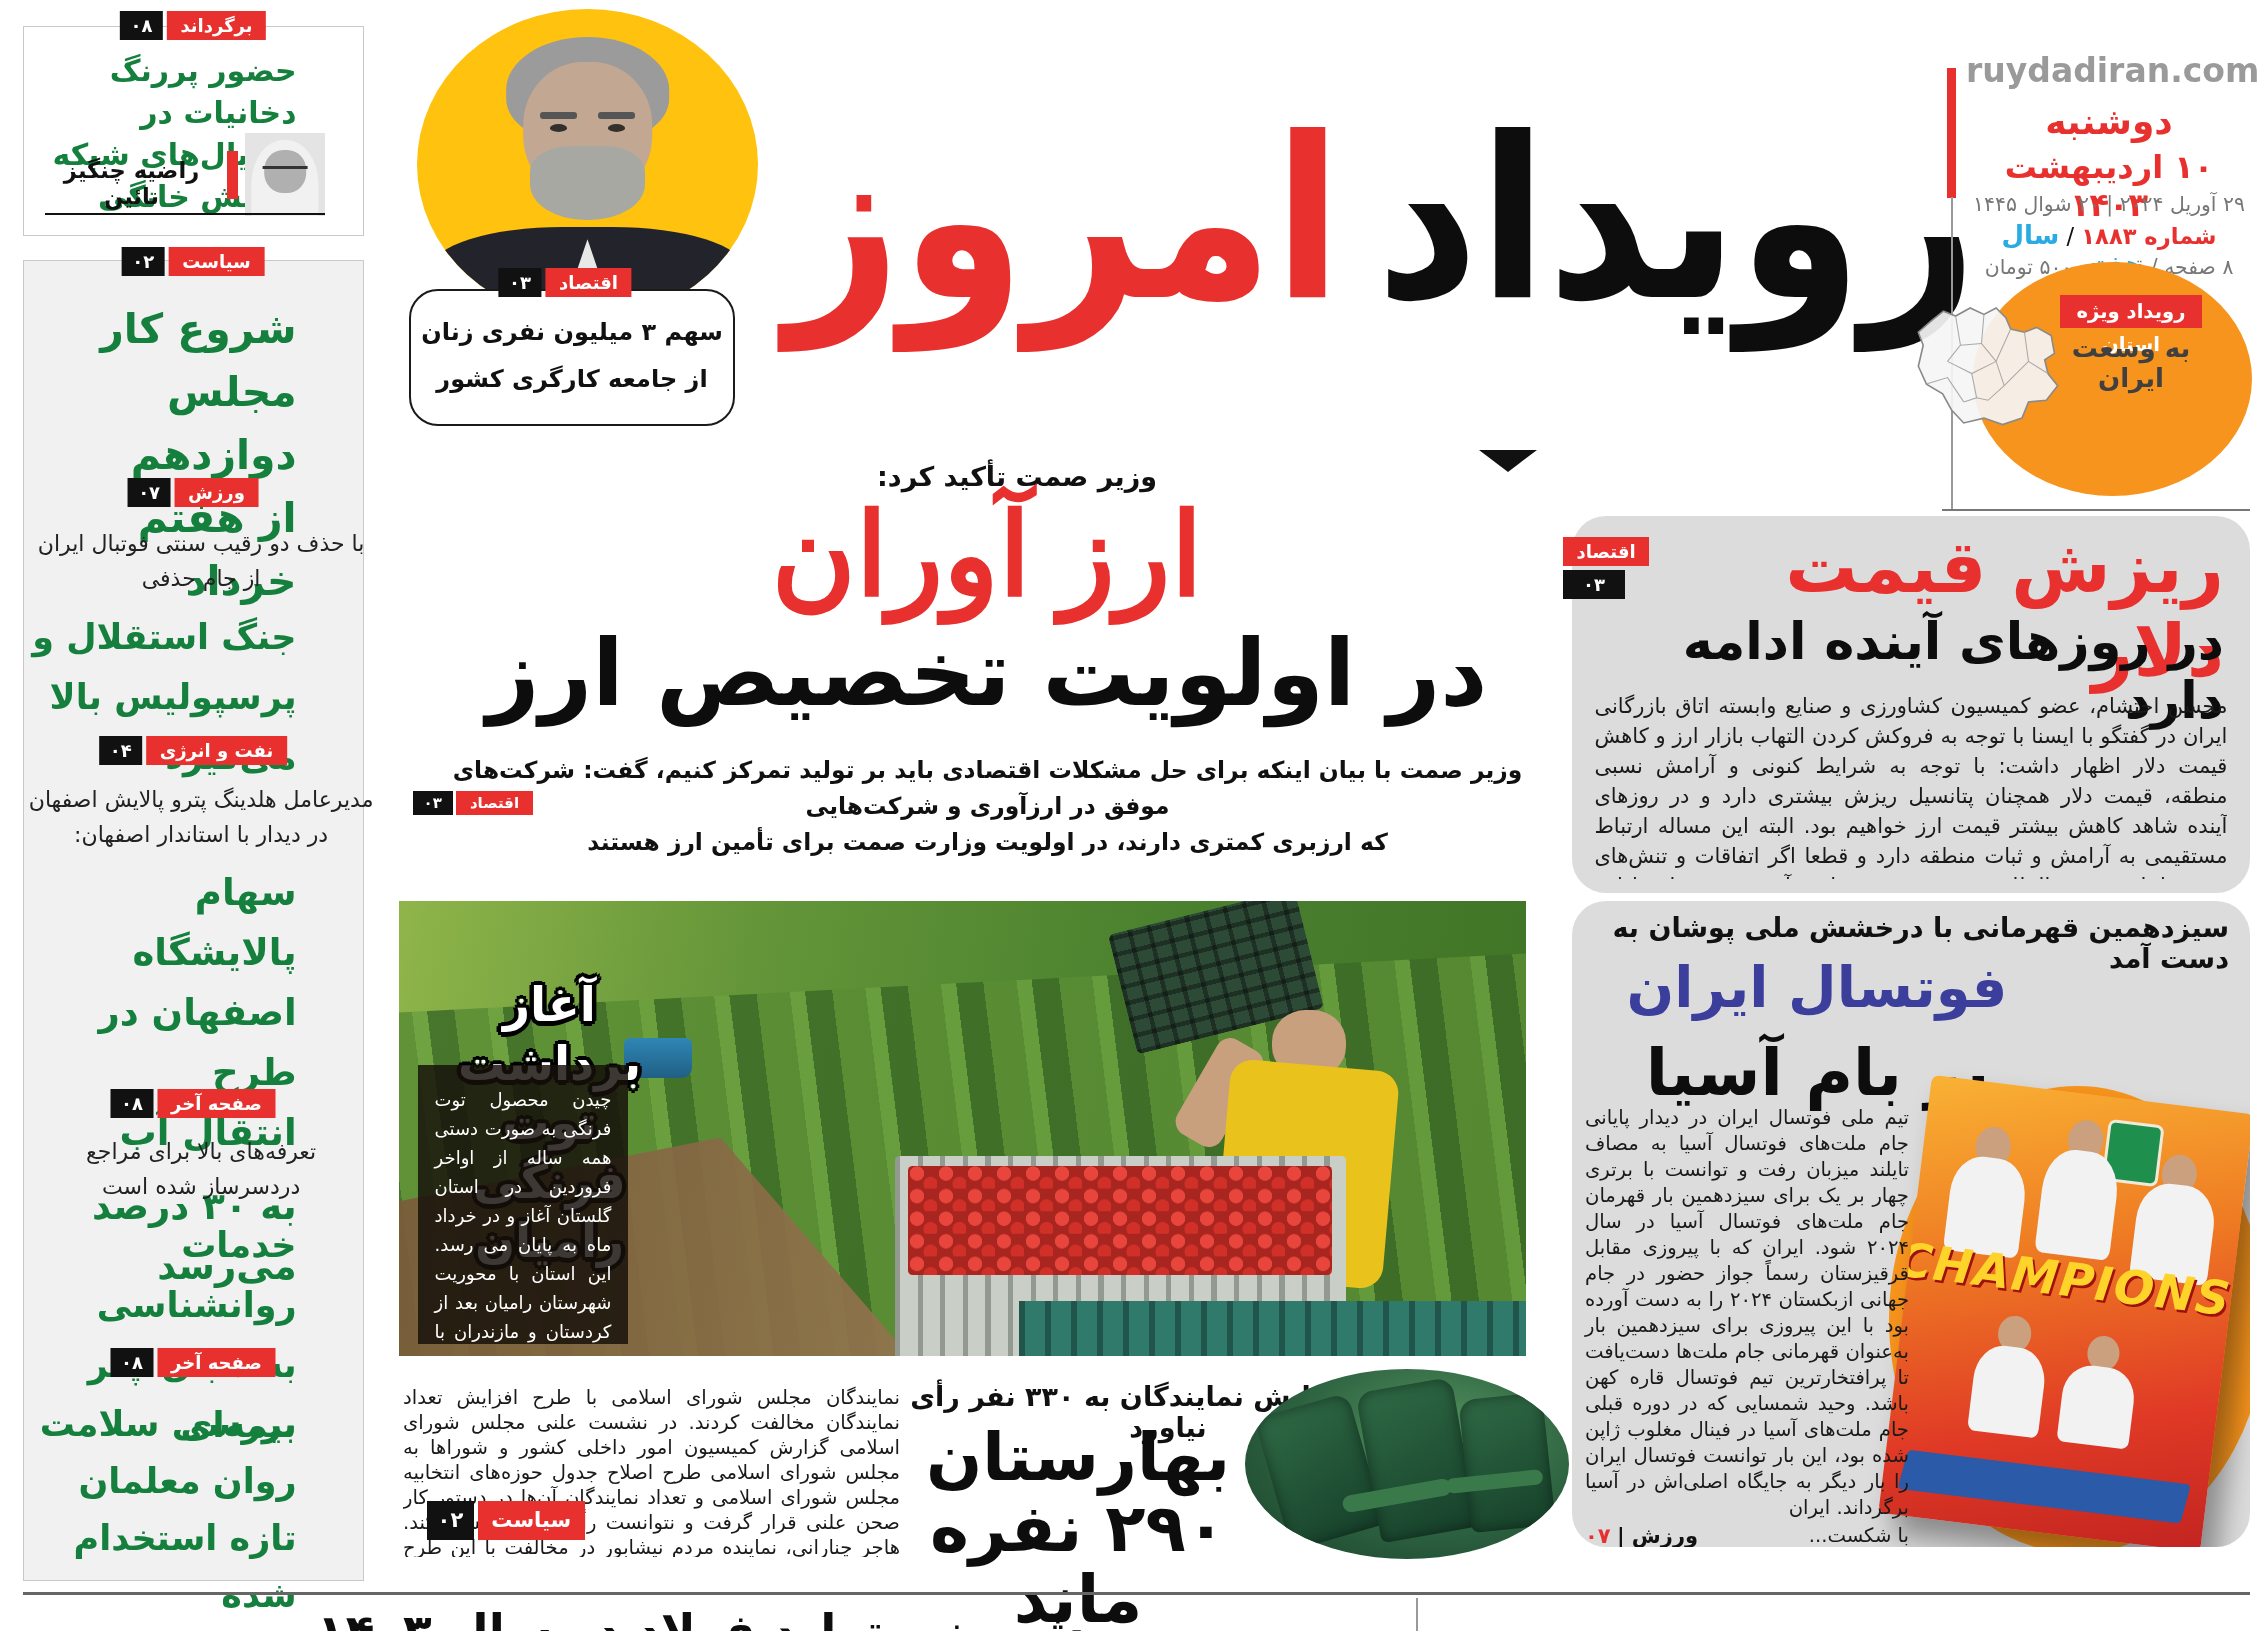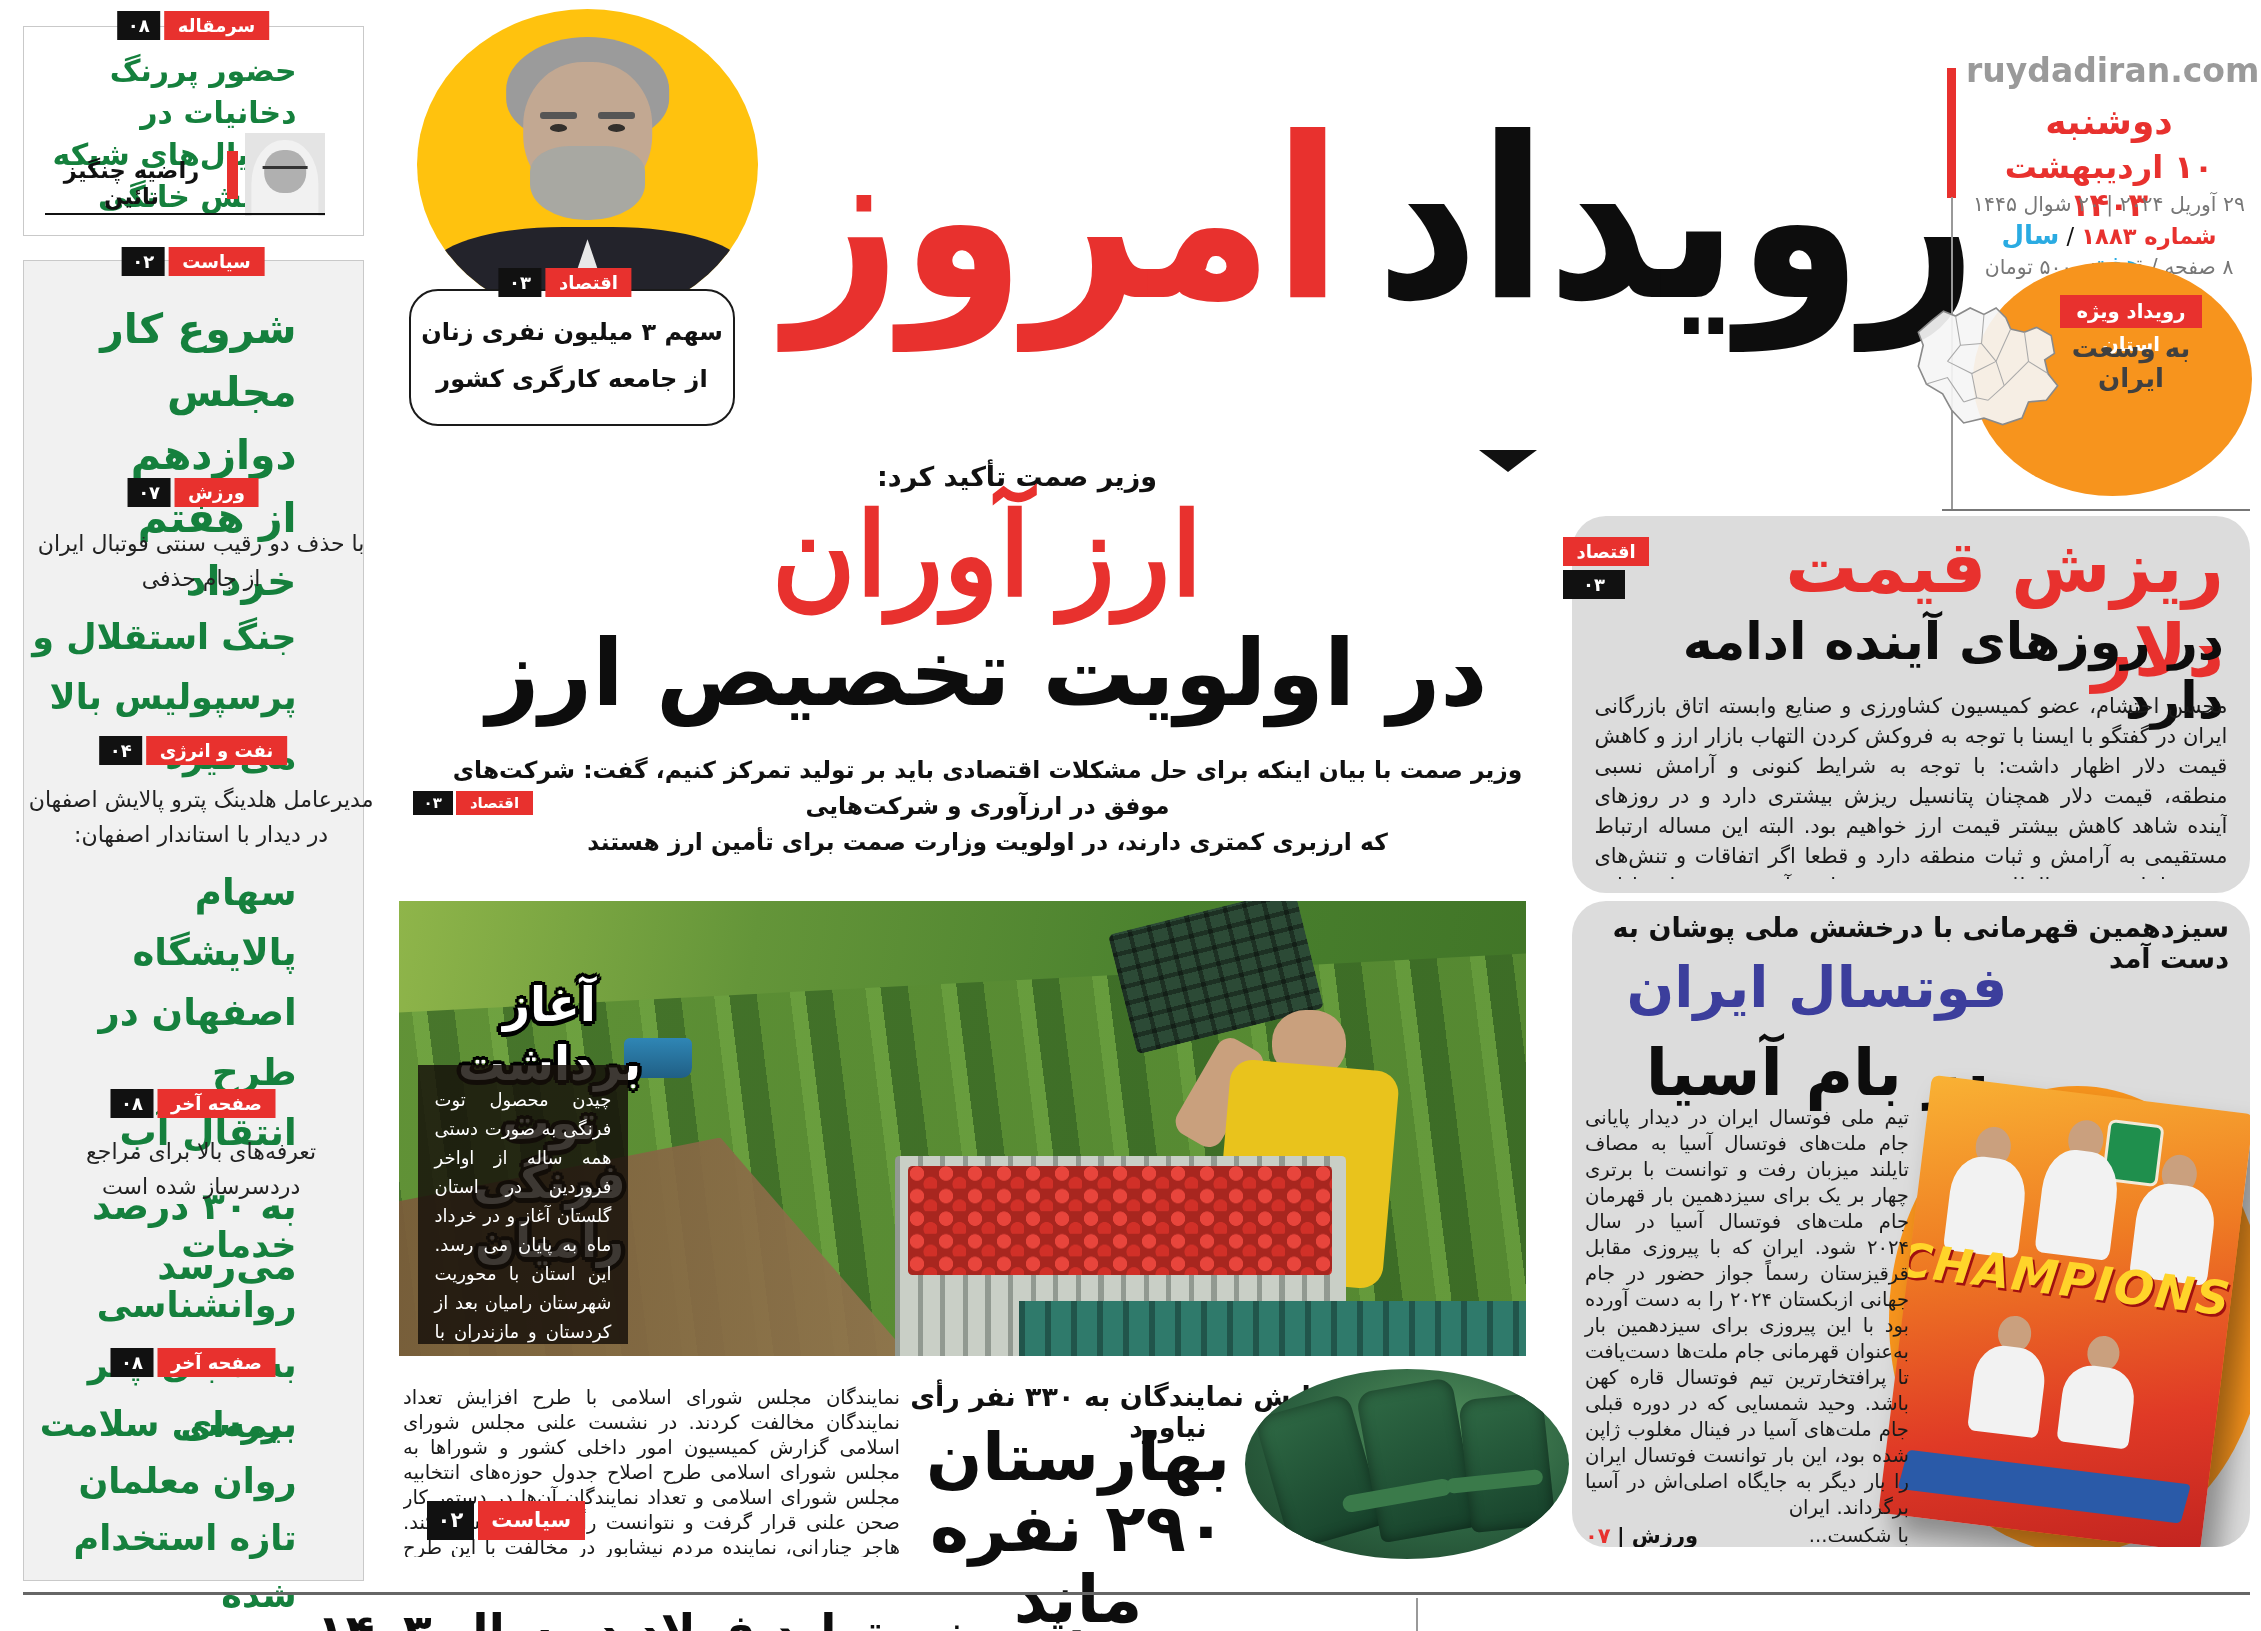--- a/index.html
+++ b/index.html
@@ -71,21 +71,21 @@
   .hline{position:absolute;background:#111;}
   .gline{position:absolute;background:#999;}
 </style>
 </head>
 <body>
 
 <div id="page">
 
   <div class="side-box" style="left:22.6px;top:26px;width:341px;height:210px;background:#fff;"></div>
   <div class="tag-row" style="left:193px;top:11.3px;transform:translateX(-50%);">
-    <div class="tag red">سرمقاله</div>
+    <div class="tag red">برگرداند</div>
     <div class="tag black">۰۸</div>
   </div>
   <div class="side-title" style="top:50px;font-size:30px;line-height:42px;">
     <div>حضور پررنگ دخانیات در</div>
     <div>سریال‌های شبکه نمایش خانگی</div>
   </div>
   <div class="author-photo">
     <div class="a-scarf"></div>
       <div class="a-face"></div>
       <div class="a-glasses"></div>

